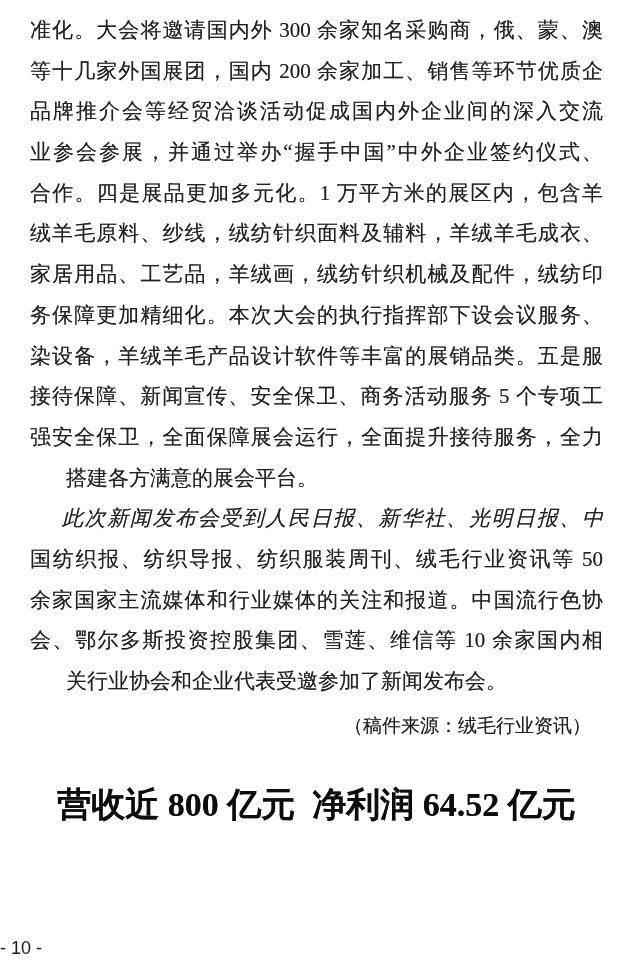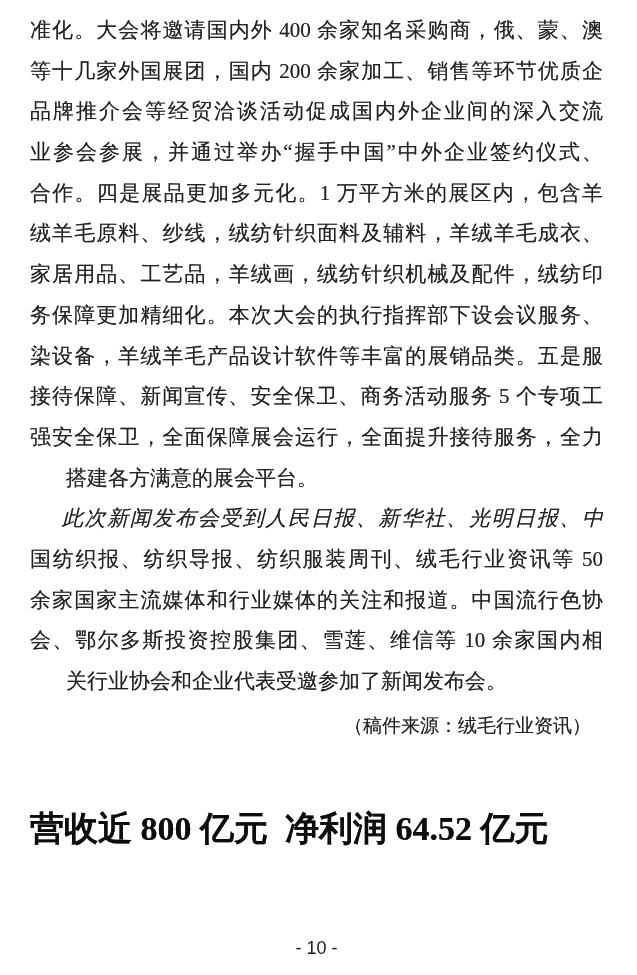--- a/index.html
+++ b/index.html
@@ -35,47 +35,47 @@
   .source {
     font-size: 19px;
     line-height: 40.7px;
     height: 40.7px;
     margin-top: 4px;
     text-align: right;
     padding-right: 12px;
     text-shadow: 0 0 0.5px rgba(20,20,20,0.55);
   }
   .heading {
-    margin-top: 60px;
+    margin-top: 36px;
     font-size: 34px;
     font-weight: 700;
     line-height: 46px;
-    text-align: left;
+    text-align: center;
     color: #0d0d0d;
     white-space: pre-wrap;
     text-shadow: 0 0 0.6px rgba(0,0,0,0.7);
   }
   .page-number {
     position: absolute;
     left: 0;
     right: 4px;
     bottom: 16px;
-    text-align: center;
+    text-align: left;
     font-family: "Liberation Sans", "DejaVu Sans", sans-serif;
     font-size: 18px;
     line-height: 21px;
     color: #1a1a1a;
   }
 </style>
 </head>
 <body>
 
 <div class="page">
   <div class="body-text">
-    <div class="ln">准化。大会将邀请国内外 400 余家知名采购商，俄、蒙、澳</div>
+    <div class="ln">准化。大会将邀请国内外 300 余家知名采购商，俄、蒙、澳</div>
     <div class="ln">等十几家外国展团，国内 200 余家加工、销售等环节优质企</div>
     <div class="ln">品牌推介会等经贸洽谈活动促成国内外企业间的深入交流</div>
     <div class="ln">业参会参展，并通过举办“握手中国”中外企业签约仪式、</div>
     <div class="ln">合作。四是展品更加多元化。1 万平方米的展区内，包含羊</div>
     <div class="ln">绒羊毛原料、纱线，绒纺针织面料及辅料，羊绒羊毛成衣、</div>
     <div class="ln">家居用品、工艺品，羊绒画，绒纺针织机械及配件，绒纺印</div>
     <div class="ln">务保障更加精细化。本次大会的执行指挥部下设会议服务、</div>
     <div class="ln">染设备，羊绒羊毛产品设计软件等丰富的展销品类。五是服</div>
     <div class="ln">接待保障、新闻宣传、安全保卫、商务活动服务 5 个专项工</div>
     <div class="ln">强安全保卫，全面保障展会运行，全面提升接待服务，全力</div>

